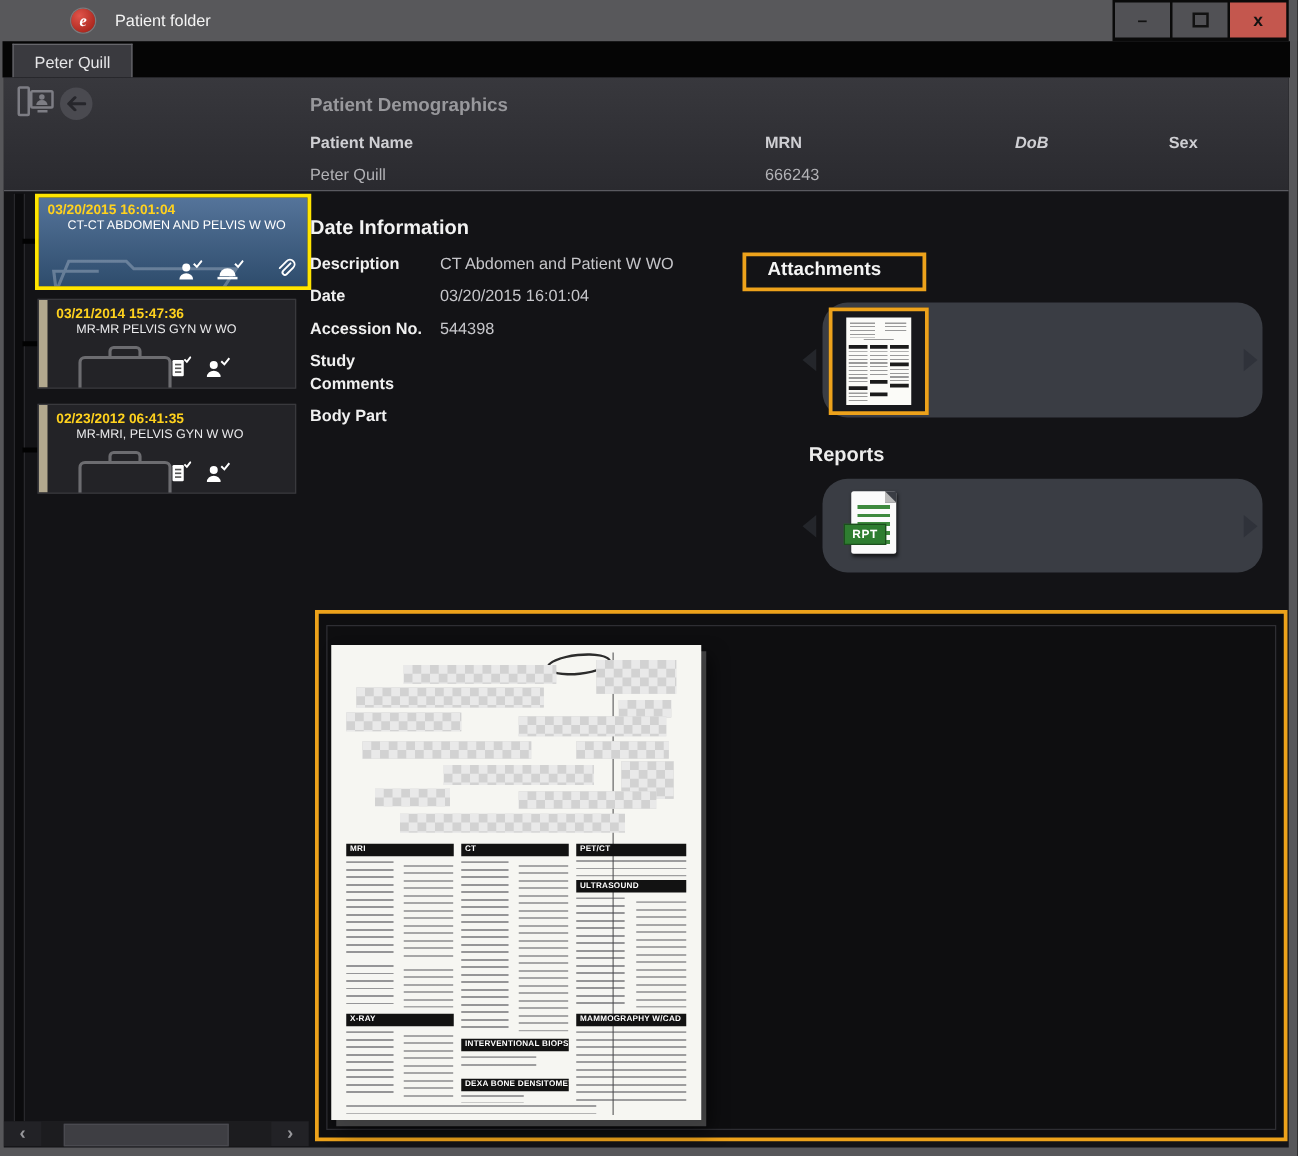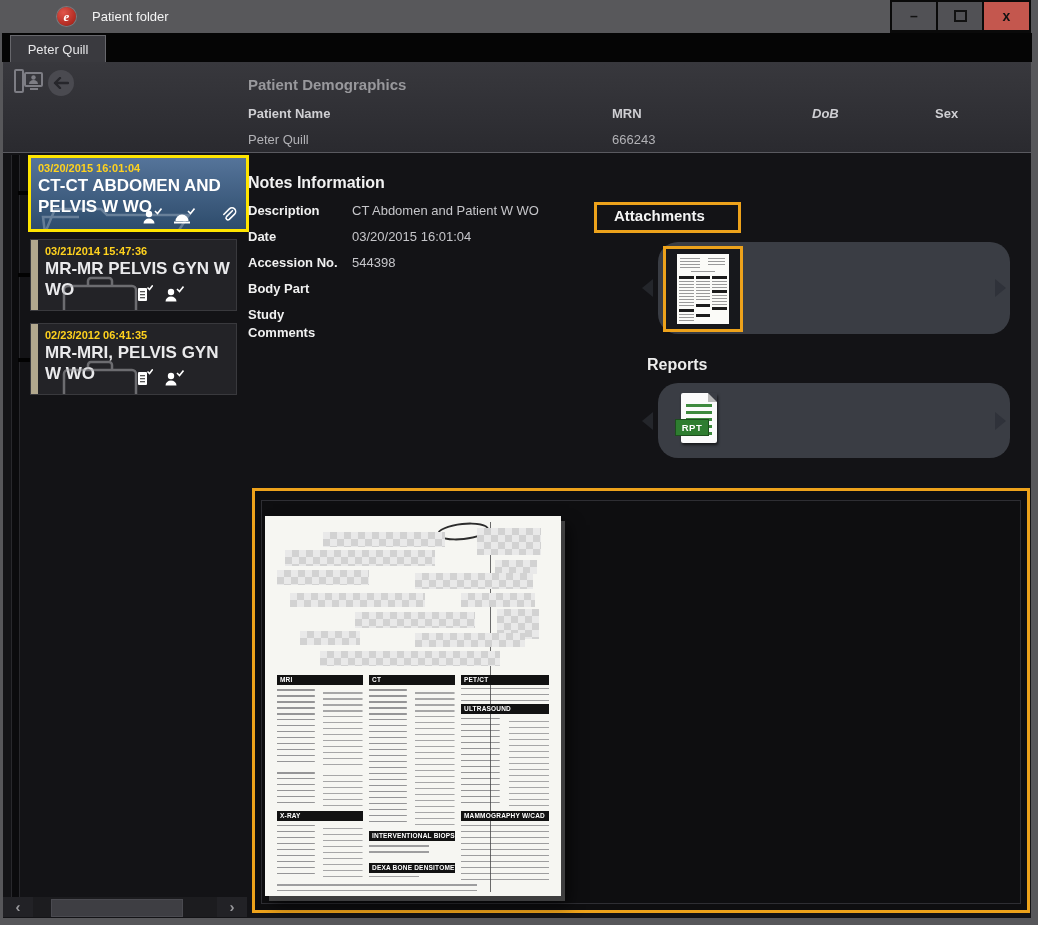--- a/index.html
+++ b/index.html
@@ -34,21 +34,21 @@
   .tb-icon{position:absolute;top:6px;}
   .back-btn{position:absolute;left:45px;top:8px;width:26px;height:26px;border-radius:50%;background:#4a4a50;
             display:flex;align-items:center;justify-content:center;}
 
   
   .timeline{position:absolute;left:8px;top:93px;width:7px;height:742px;background:#0b0b0d;
             border-left:1px solid #28282c;border-right:1px solid #28282c;}
   .tick{position:absolute;left:15px;width:14px;height:4px;background:#020202;}
   .study{position:absolute;box-sizing:border-box;overflow:hidden;cursor:default;}
   .study .date{font-size:11px;font-weight:bold;color:#ffd21e;}
-  .study .stitle{font-size:17px;font-weight:bold;line-height:1.25;margin-top:1px;}
+  .study .stitle{font-size:10px;font-weight:normal;line-height:1.25;margin-top:1px;margin-left:16px;}
   .study-selected{left:25px;top:93px;width:221px;height:77px;border:3px solid #ffe500;
                   background:linear-gradient(#55749a,#2e4c6c);padding:4px 7px;}
   .study-selected .stitle{color:#ffffff;}
   .study-plain{left:27px;width:207px;height:72px;background:#232327;border:1px solid #39393d;
                padding:5px 6px 5px 14px;}
   .study-plain .stripe{position:absolute;left:0;top:0;bottom:0;width:7px;background:#b2a88e;}
   .study-plain .stitle{color:#eaeaec;}
   .ghost{position:absolute;opacity:.55;}
   .status-icons{position:absolute;display:flex;align-items:flex-end;gap:11px;}
 
@@ -257,40 +257,40 @@
     <div class="sec-demo-title">Patient Demographics</div>
     <div class="demo-h" style="left:245px;">Patient Name</div>
     <div class="demo-h" style="left:609px;">MRN</div>
     <div class="demo-h" style="left:809px;font-style:italic;">DoB</div>
     <div class="demo-h" style="left:932px;">Sex</div>
     <div class="demo-v" style="left:245px;">Peter Quill</div>
     <div class="demo-v" style="left:609px;">666243</div>
     <div class="demo-v" style="left:809px;"></div>
     <div class="demo-v" style="left:932px;"></div>
 
-    <div class="sec-exam-title">Notes Information</div>
+    <div class="sec-exam-title">Date Information</div>
     <div class="exam-table">
       <div class="exam-row">
           <div class="exam-label">Description</div>
           <div class="exam-value">CT Abdomen and Patient W WO</div>
         </div>
       <div class="exam-row">
           <div class="exam-label">Date</div>
           <div class="exam-value">03/20/2015 16:01:04</div>
         </div>
       <div class="exam-row">
           <div class="exam-label">Accession No.</div>
           <div class="exam-value">544398</div>
         </div>
       <div class="exam-row">
+          <div class="exam-label">Study Comments</div>
+          <div class="exam-value"></div>
+        </div>
+      <div class="exam-row">
           <div class="exam-label">Body Part</div>
-          <div class="exam-value"></div>
-        </div>
-      <div class="exam-row">
-          <div class="exam-label">Study Comments</div>
           <div class="exam-value"></div>
         </div>
     </div>
 
     <div class="ann-box att-title-box">
       <div class="att-title">Attachments</div>
     </div>
     <div class="panel att-panel">
       <div class="car-arrow car-left"></div>
       <div class="car-arrow car-right"></div>

